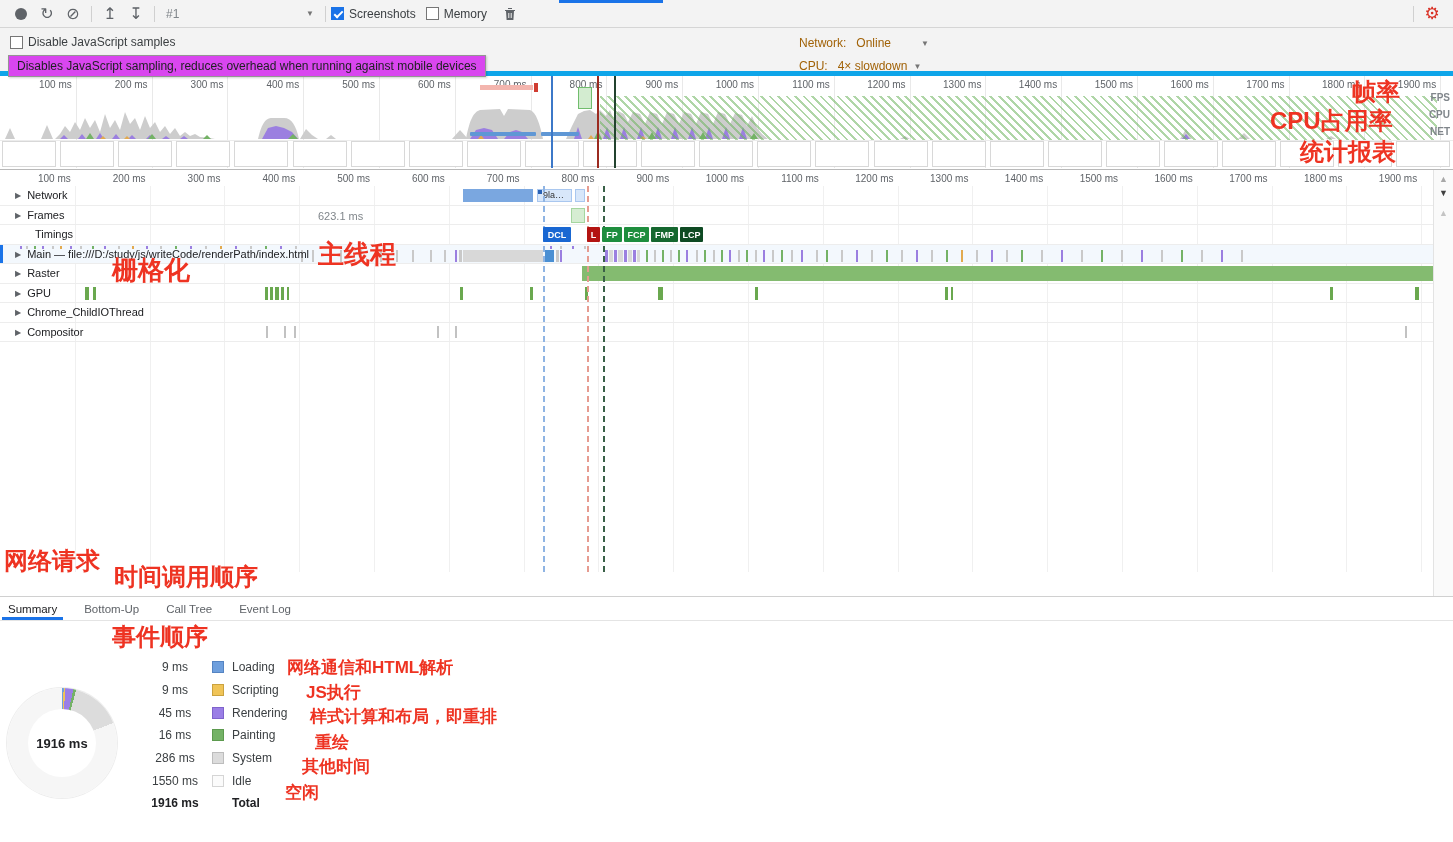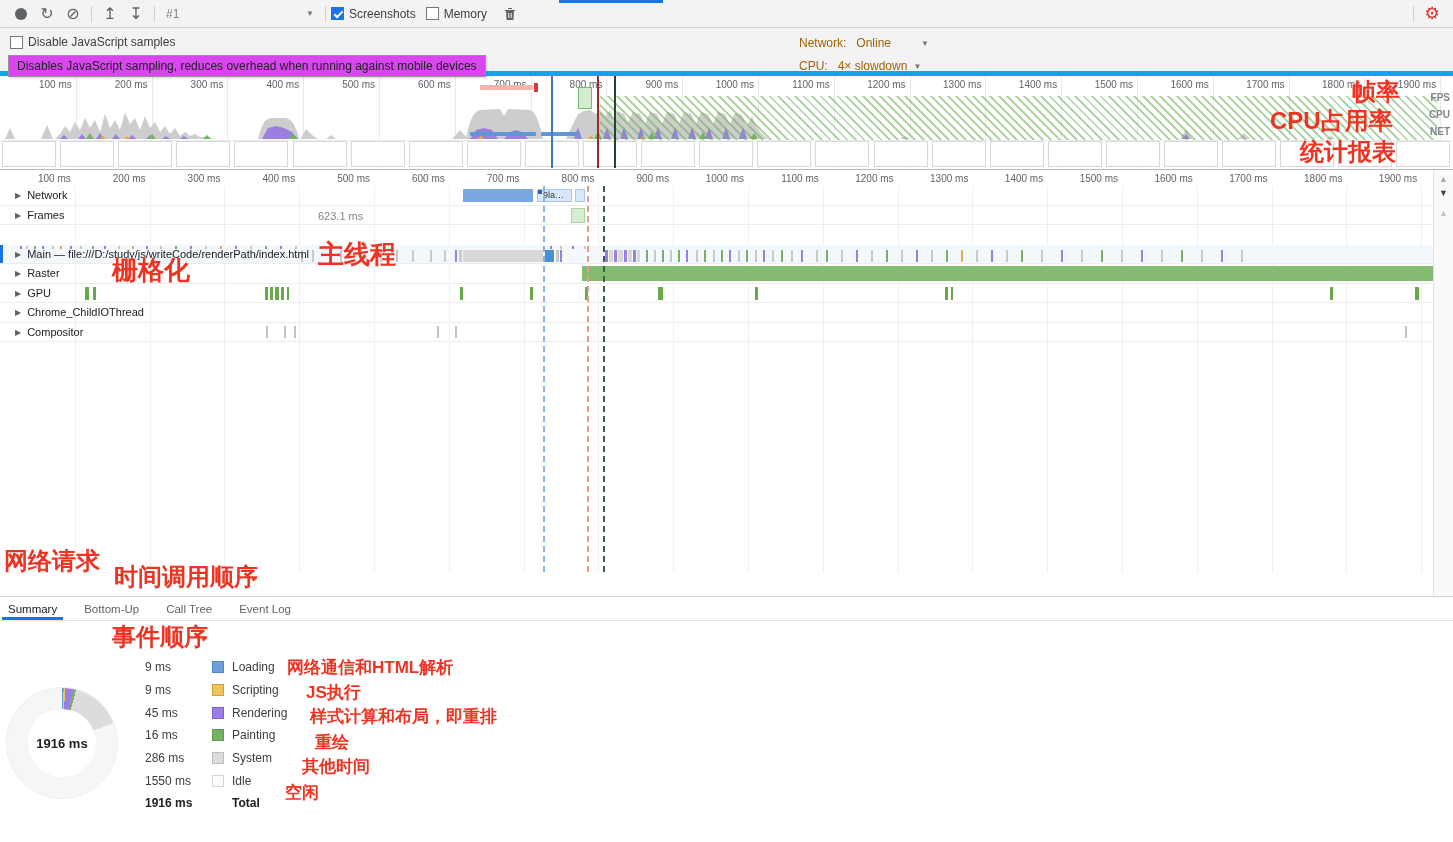--- a/index.html
+++ b/index.html
@@ -77,21 +77,21 @@
   .tab.active{color:#202124}
   .tab.active::after{content:"";position:absolute;left:-6px;right:-6px;bottom:0;height:3px;background:#1a73e8}
   .rangebar{position:absolute;top:621px;left:0;width:100%;height:26px;font-size:11.5px;color:#202124;
             display:flex;align-items:center;padding-left:8px;box-sizing:border-box}
   .summary{position:absolute;top:647px;left:0;width:100%;height:175px}
   .donut{position:absolute;left:7px;top:41px;width:110px;height:110px;border-radius:50%;box-shadow:0 0 0 1px #ededed}
   .donut-hole{position:absolute;left:21px;top:21px;width:68px;height:68px;background:#fff;border-radius:50%;
               display:flex;align-items:center;justify-content:center;font-size:13px;font-weight:bold;color:#202124}
   .legend{position:absolute;left:145px;top:9px}
   .lg-row{display:flex;align-items:center;height:22.7px}
-  .lg-val{width:60px;text-align:left;font-size:12px;color:#3c4043;margin-right:7px}
+  .lg-val{width:60px;text-align:center;font-size:12px;color:#3c4043;margin-right:7px}
   .lg-sw{width:12px;height:12px;box-sizing:border-box;margin-right:8px;flex:none}
   .lg-label{font-size:12px;color:#3c4043}
   .lg-row.total .lg-val,.lg-row.total .lg-label{font-weight:bold;color:#202124}
   .statusbar{position:absolute;top:822px;left:0;width:100%;height:20px;background:#f3f3f3;border-top:1px solid #d0d0d0;
              font-size:11px;color:#5f6368;display:flex;align-items:center;padding-left:8px;gap:6px;box-sizing:border-box}
   .learn{color:#5f6368;text-decoration:underline;cursor:pointer}
   
   #annots{position:absolute;inset:0;pointer-events:none;z-index:60}
   .red-annot{position:absolute;color:#ee3322;font-weight:bold;white-space:nowrap}
 </style>
@@ -359,20 +359,33 @@
 
     <div class="track-row" style="top:35.5px">
       <div class="row-label">
           <span class="arr">▶</span>
           <span>Frames</span>
         </div>
       <div class="frames-time">623.1 ms</div>
       <div class="frame-green"></div>
     </div>
 
+    <div class="track-row" style="top:55px">
+      <div class="row-label noarr">
+          <span>Timings</span>
+        </div>
+      <div id="badges">
+          <div class="badge" style="left: 543px; width: 28px; background: rgb(25, 103, 210);">DCL</div>
+          <div class="badge" style="left: 587px; width: 13px; background: rgb(179, 20, 18);">L</div>
+          <div class="badge" style="left: 602px; width: 20px; background: rgb(30, 142, 62);">FP</div>
+          <div class="badge" style="left: 624px; width: 25px; background: rgb(30, 142, 62);">FCP</div>
+          <div class="badge" style="left: 651px; width: 27px; background: rgb(21, 103, 47);">FMP</div>
+          <div class="badge" style="left: 680px; width: 23px; background: rgb(14, 74, 35);">LCP</div>
+        </div>
+    </div>
 
     <div class="track-row main-row" style="top:74.5px">
       <div class="row-label">
           <span class="arr">▶</span>
           <span>Main — file:///D:/study/js/writeCode/renderPath/index.html</span>
         </div>
       <div id="main-dots">
           <div class="dot" style="left: 20px; background: rgb(155, 127, 224);"></div>
           <div class="dot" style="left: 26px; background: rgb(201, 201, 201);"></div>
           <div class="dot" style="left: 34px; background: rgb(116, 178, 102);"></div>

